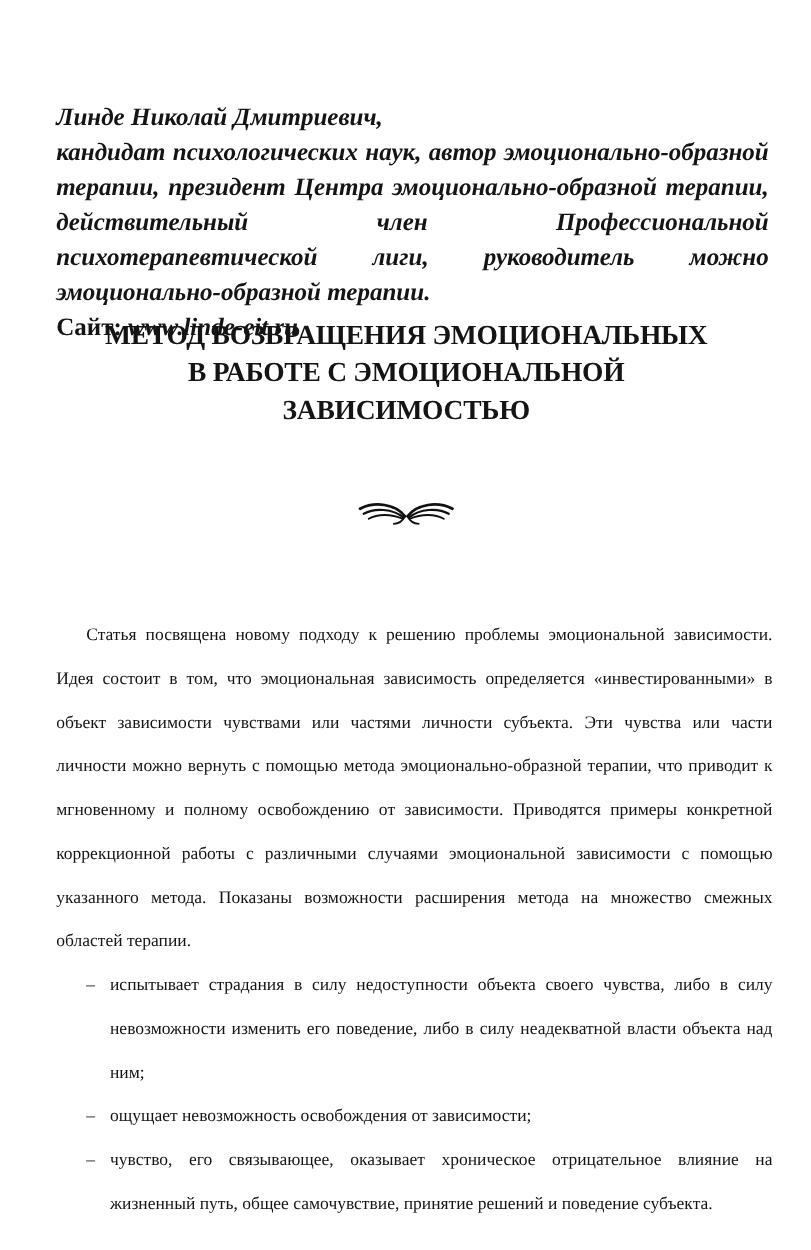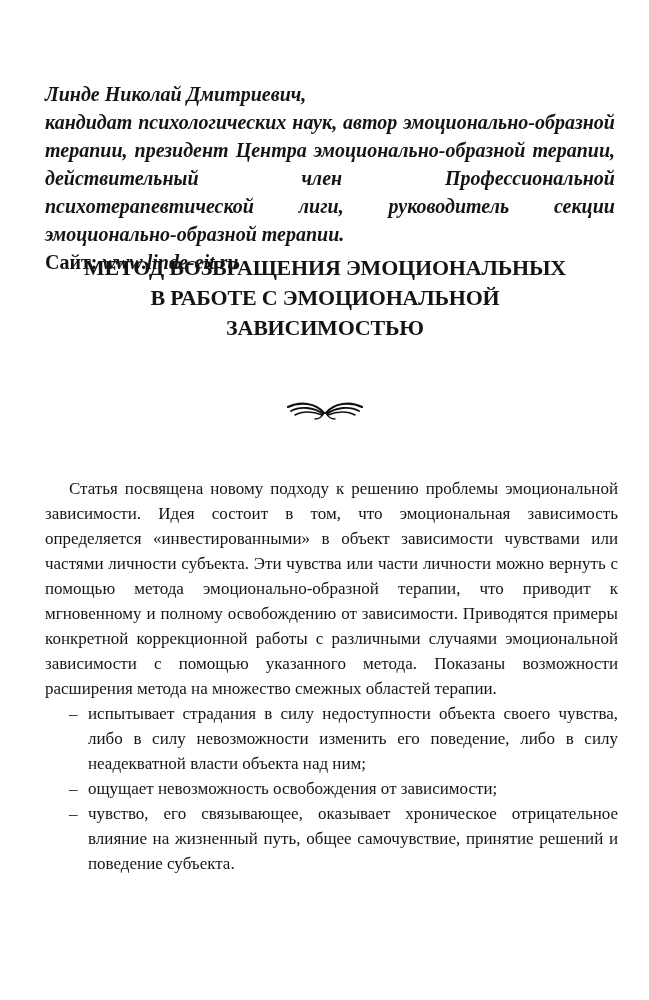--- a/index.html
+++ b/index.html
@@ -5,34 +5,34 @@
   html, body { margin: 0; padding: 0; background: #ffffff; }
   body { width: 649px; height: 1000px; position: relative; overflow: hidden; color: #141414; font-family: "Liberation Serif", "DejaVu Serif", serif; }
   .page { position: absolute; left: 0; top: 0; width: 649px; height: 1000px; }
   .author { position: absolute; left: 45px; top: 80px; width: 570px; font-size: 20px; line-height: 28px; font-style: italic; }
   .author .name { font-weight: bold; }
   .author .affil { font-weight: bold; text-align: justify; text-align-last: left; }
   .author .site { font-style: normal; font-weight: bold; }
   .author .site i { font-style: italic; }
   .title { position: absolute; left: 45px; top: 253px; width: 560px; text-align: center; font-weight: bold; font-size: 22px; line-height: 30px; letter-spacing: -0.2px; }
   .ornament { position: absolute; left: 286px; top: 399px; width: 78px; height: 22px; }
-  .body { position: absolute; left: 45px; top: 476px; width: 573px; font-size: 17px; line-height: 25px; text-align: justify; }
+  .body { position: absolute; left: 45px; top: 491px; width: 573px; font-size: 14px; line-height: 35px; text-align: justify; }
   .body p { margin: 0; text-indent: 24px; }
   .bullets { margin: 0; padding: 0; list-style: none; }
   .bullets li { position: relative; padding-left: 43px; text-align: justify; }
   .bullets li .dash { position: absolute; left: 24px; top: 0; }
 </style>
 </head>
 <body>
 
 <div class="page">
 
   <div class="author">
     <div class="name">Линде Николай Дмитриевич,</div>
-    <div class="affil" lang="ru" style="hyphens:auto;">кандидат психологических наук, автор эмоционально-образной терапии, президент Центра эмоционально-образной терапии, действительный член Профессиональной психотерапевтической лиги, руководитель секции эмоционально-образной терапии.</div>
+    <div class="affil" lang="ru" style="hyphens:auto;">кандидат психологических наук, автор эмоционально-образной терапии, президент Центра эмоционально-образной терапии, действительный член Профессиональной психотерапевтической лиги, руководитель можно эмоционально-образной терапии.</div>
     <div class="site">
       <span>Сайт:</span>
       <i>www.linde-eit.ru</i>
     </div>
   </div>
 
   <div class="title">
     <div>МЕТОД ВОЗВРАЩЕНИЯ ЭМОЦИОНАЛЬНЫХ</div>
     <div>В РАБОТЕ С ЭМОЦИОНАЛЬНОЙ</div>
     <div>ЗАВИСИМОСТЬЮ</div>

